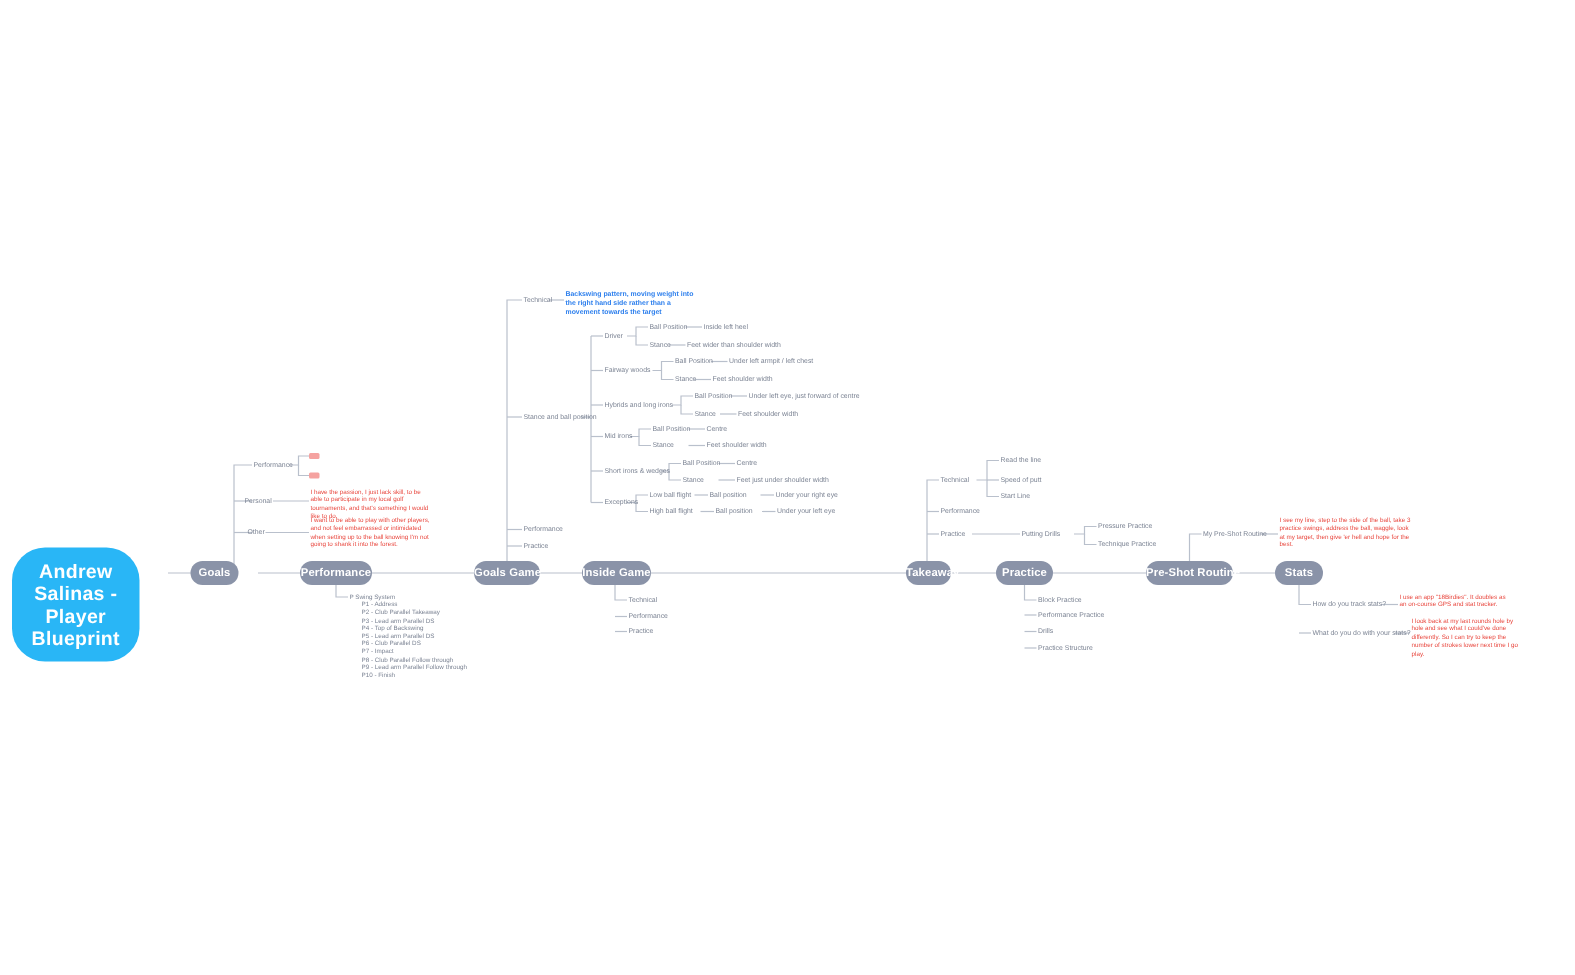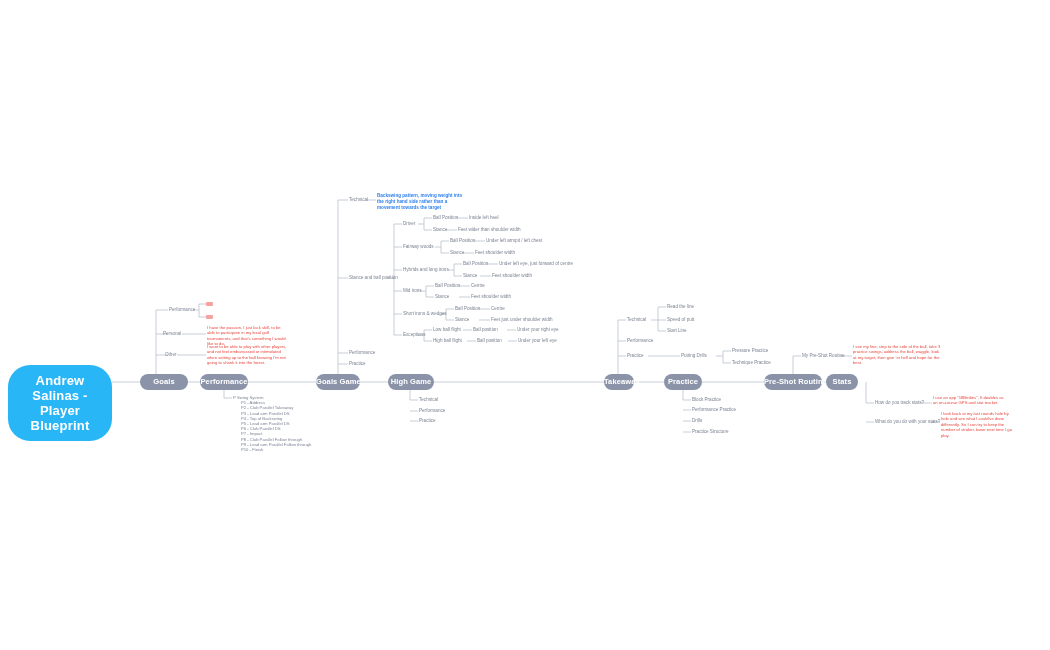--- a/index.html
+++ b/index.html
@@ -191,46 +191,46 @@
       <path d="M793,382 L793,356 L801,356"></path>
       <path d="M840,356 L852,356"></path>
 
       <path d="M866,382 L866,403 L874,403"></path>
       <path d="M866,422 L874,422"></path>
       <path d="M921,403 L932,403"></path>
       <path d="M930,422 L940,422"></path>
     </g>
   </svg>
 
-  <div class="node root" style="left:8px; top:365px; width:104px;">
+  <div class="node root" style="left:8px; top:365px; width:85px;">
     <span>Andrew Salinas - Player Blueprint</span>
   </div>
 
-  <div class="node pill" style="left:140px; top:374px; width:48px;">
+  <div class="node pill" style="left:127px; top:374px; width:32px;">
     <span>Goals</span>
   </div>
   <div class="node pill" style="left:200px; top:374px; width:48px;">
     <span>Performance</span>
   </div>
   <div class="node pill" style="left:316px; top:374px; width:44px;">
     <span>Goals Game</span>
   </div>
   <div class="node pill" style="left:388px; top:374px; width:46px;">
-    <span>High Game</span>
+    <span>Inside Game</span>
   </div>
   <div class="node pill" style="left:604px; top:374px; width:30px;">
     <span>Takeaway</span>
   </div>
   <div class="node pill" style="left:664px; top:374px; width:38px;">
     <span>Practice</span>
   </div>
   <div class="node pill" style="left:764px; top:374px; width:58px;text-align:center;">
     <span>Pre-Shot Routine</span>
   </div>
-  <div class="node pill" style="left:826px; top:374px; width:32px;">
+  <div class="node pill" style="left:850px; top:374px; width:32px;">
     <span>Stats</span>
   </div>
 
   <div class="node leaf" style="left:169px; top:307px;">
     <span>Performance</span>
   </div>
   <div class="node redbox" style="left:206px; top:302px;"></div>
   <div class="node redbox" style="left:206px; top:315px;"></div>
 
   <div class="node leaf" style="left:163px; top:331px;">

